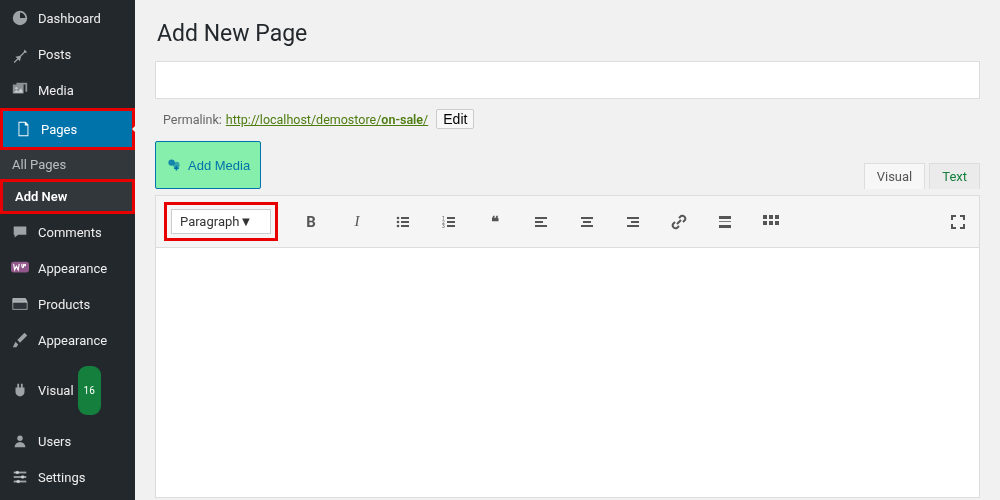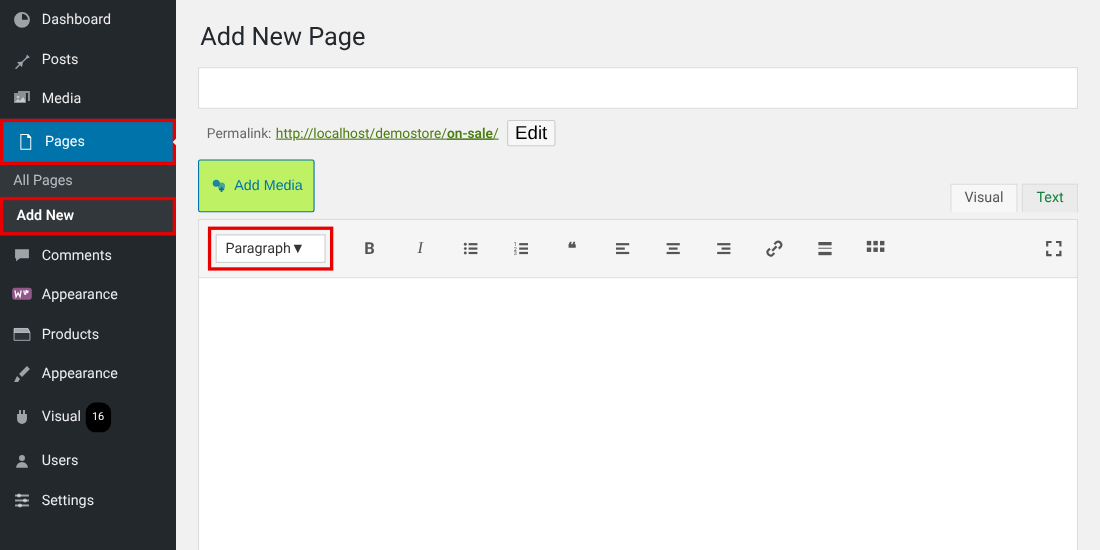--- a/index.html
+++ b/index.html
@@ -1,34 +1,34 @@
 <!DOCTYPE html>
 <html><head>
   <meta charset="utf-8">
   <style>
     * { margin: 0; padding: 0; box-sizing: border-box; }
     body { font-family: -apple-system, BlinkMacSystemFont, "Segoe UI", Roboto, sans-serif; background: #f1f1f1; width: 1000px; height: 500px; overflow: hidden; display: flex; }
-    .sidebar { width: 160px; background: #23282d; color: #eee; height: 500px; flex-shrink: 0; }
+    .sidebar { width: 135px; background: #23282d; color: #eee; height: 500px; flex-shrink: 0; }
     .sidebar-item { display: flex; align-items: center; padding: 8px 10px; font-size: 13px; color: #eee; cursor: pointer; position: relative; }
     .sidebar-item.active { background: #0073aa; color: #fff; }
     .sidebar-item.active::after { content: ""; position: absolute; right: -8px; top: 50%; transform: translateY(-50%); border: 8px solid transparent; border-right-color: #f1f1f1; }
     .sidebar-item .icon { width: 20px; height: 20px; margin-right: 8px; display: inline-flex; align-items: center; justify-content: center; color: rgba(240,245,250,0.6); }
     .sidebar-item.active .icon { color: #fff; }
     .sidebar-sub { padding: 7px 12px; font-size: 13px; color: rgba(240,245,250,0.7); background: #32373c; cursor: pointer; }
     .sidebar-sub.current { color: #fff; font-weight: 600; }
     .highlight-box { border: 3px solid #e80000; }
-    .badge { background: #000000; color: #fff; border-radius: 9px; font-size: 10px; padding: 8px 6px; margin-left: 4px; display: inline-block; }
+    .badge { background: #15803d; color: #fff; border-radius: 9px; font-size: 10px; padding: 19px 6px; margin-left: 4px; display: inline-block; }
     .main { flex: 1; padding: 10px 20px 20px 20px; overflow: hidden; }
     .page-title { font-size: 23px; font-weight: 400; color: #23282d; margin: 10px 0 14px 2px; }
     .title-input { width: 100%; height: 38px; border: 1px solid #ddd; background: #fff; padding: 4px 8px; font-size: 18px; outline: none; }
     .permalink-row { margin: 10px 0 12px 8px; font-size: 12.5px; color: #666; display: flex; align-items: center; gap: 4px; }
     .permalink-row a { color: #4d7c0f; text-decoration: underline; }
     .permalink-row .slug { text-decoration: underline; font-weight: 600; }
-    .edit-btn { border: 1px solid #ccc; background: #f7f7f7; padding: 1px 6px; font-size: 17px; cursor: pointer; margin-left: 4px; border-radius: 2px; }
-    .add-media-btn { display: inline-flex; align-items: flex-start; gap: 6px; border: 1px solid #0073aa; color: #0073aa; background: #bef264; padding: 15px 10px; font-size: 13px; cursor: pointer; border-radius: 2px; }
+    .edit-btn { border: 1px solid #ccc; background: #f7f7f7; padding: 1px 6px; font-size: 14px; cursor: pointer; margin-left: 4px; border-radius: 2px; }
+    .add-media-btn { display: inline-flex; align-items: center; gap: 6px; border: 1px solid #0073aa; color: #0073aa; background: #86efac; padding: 15px 10px; font-size: 13px; cursor: pointer; border-radius: 2px; }
     .editor-wrap { margin-top: 6px; }
     .editor-tabs { display: flex; justify-content: flex-end; gap: 4px; }
     .editor-tab { padding: 5px 12px; font-size: 13px; background: #ebebeb; border: 1px solid #ddd; border-bottom: none; cursor: pointer; color: #15803d; }
     .editor-tab.active { background: #f7f7f7; color: #555; }
     .toolbar { background: #f5f5f5; border: 1px solid #ddd; padding: 6px 8px; display: flex; align-items: center; gap: 20px; }
     .format-select { border: 1px solid #ccc; background: #fff; padding: 4px 22px 4px 8px; font-size: 13px; color: #333; position: relative; cursor: pointer; width: 100px; display: flex; align-items: center; justify-content: space-between; }
     .format-select-wrap { border: 3px solid #e80000; padding: 4px; display: inline-block; }
     .tool-btn { width: 26px; height: 26px; display: inline-flex; align-items: center; justify-content: center; color: #555; cursor: pointer; font-size: 15px; }
     .tool-spacer { flex: 1; }
     .editor-body { background: #fff; border: 1px solid #ddd; border-top: none; height: 250px; }

